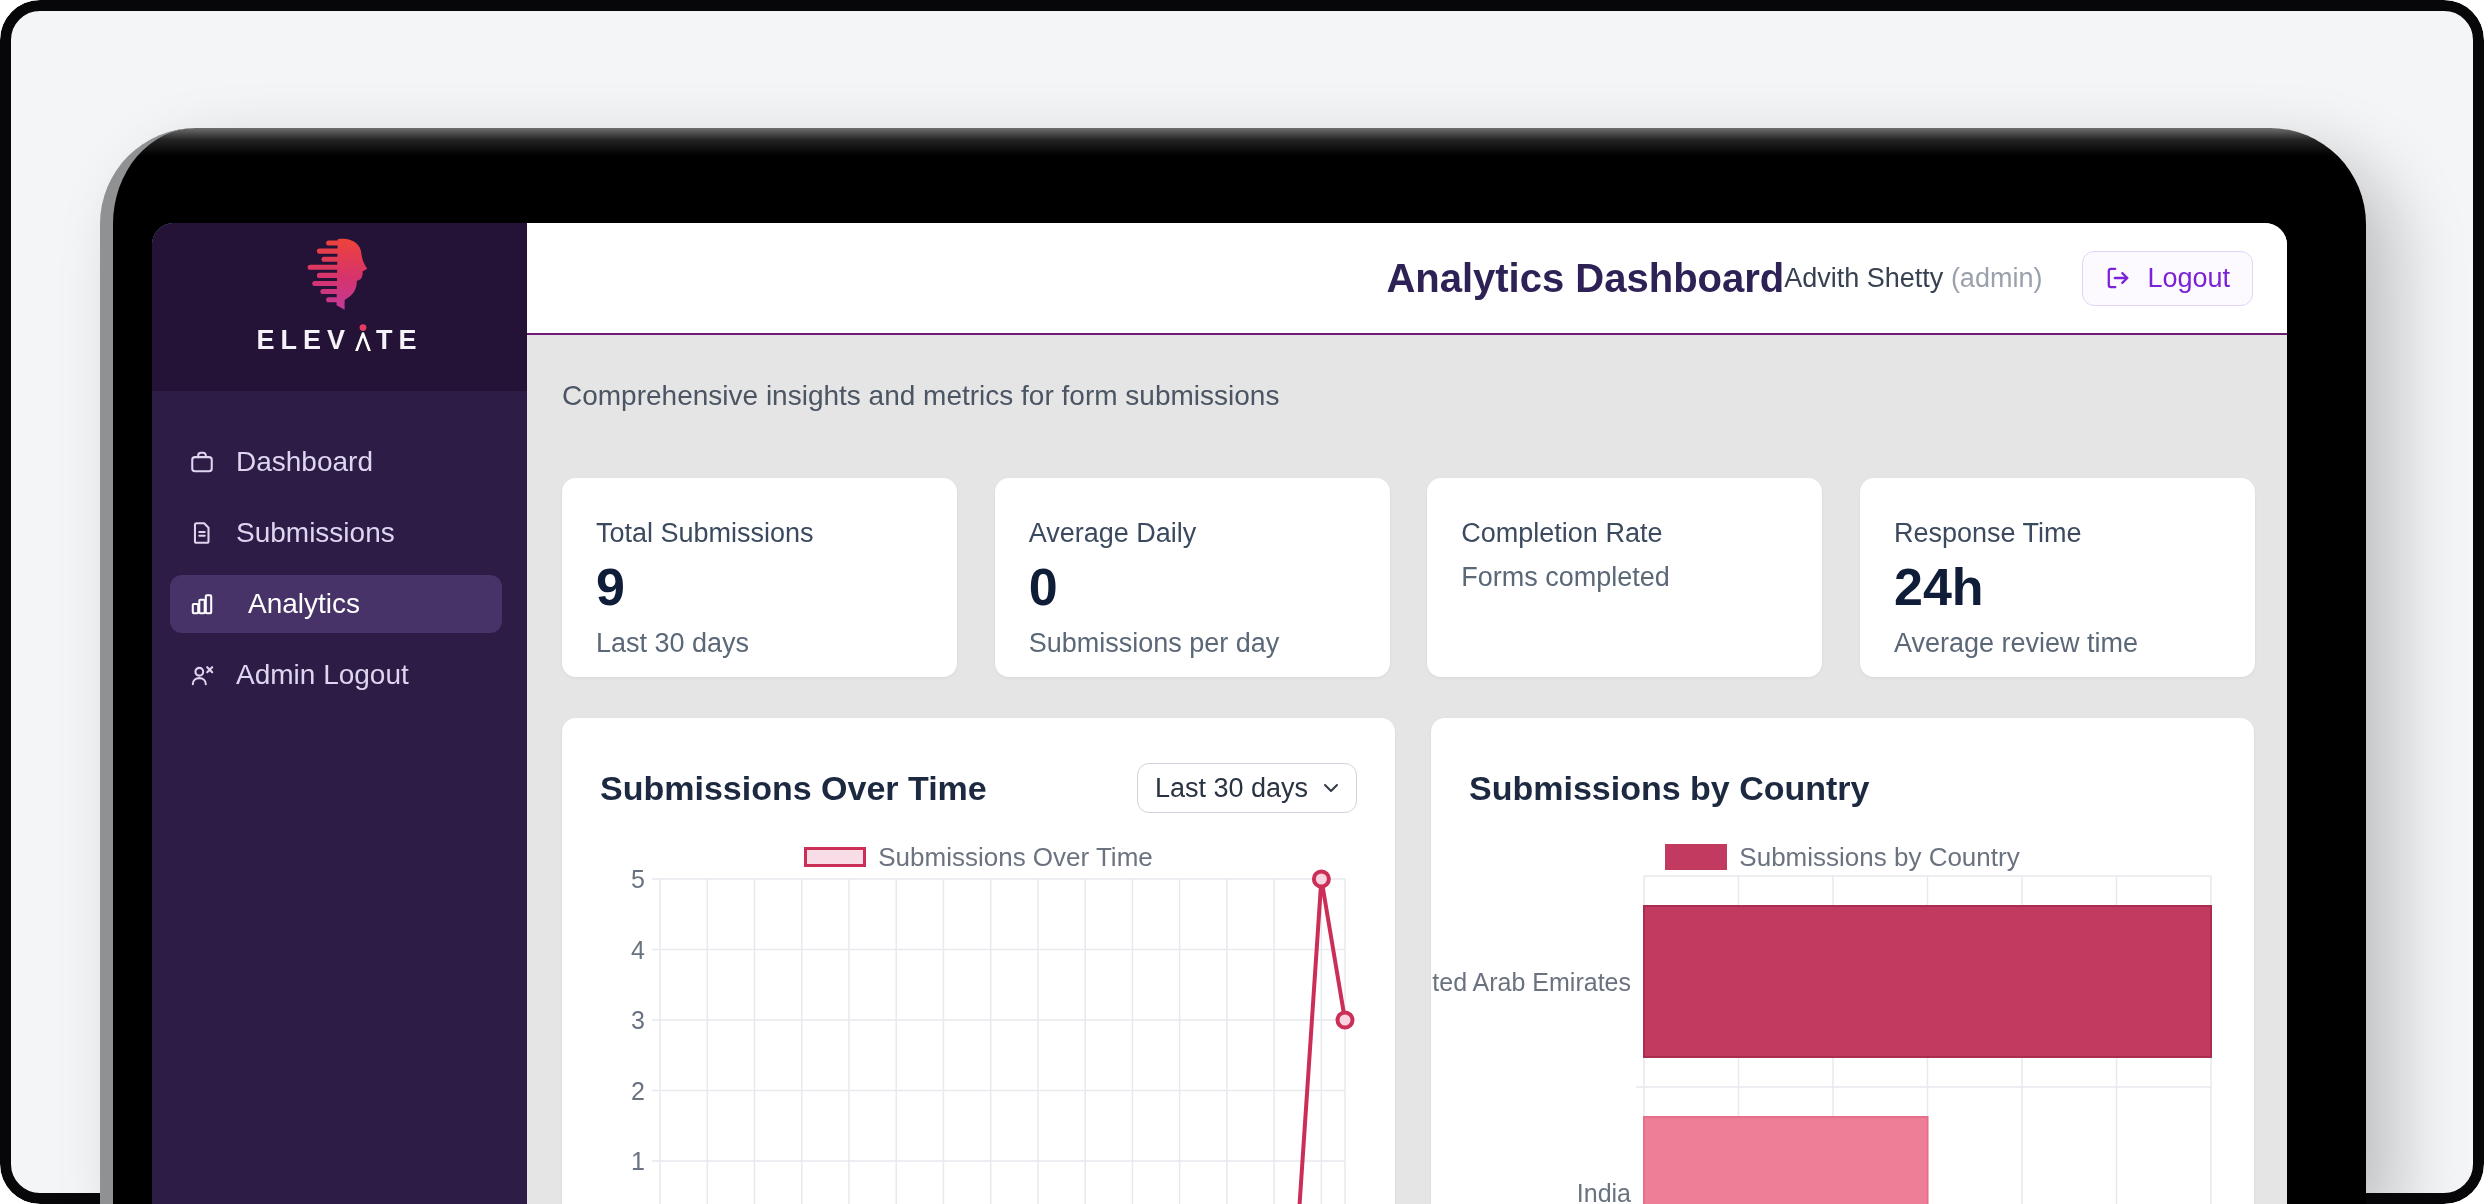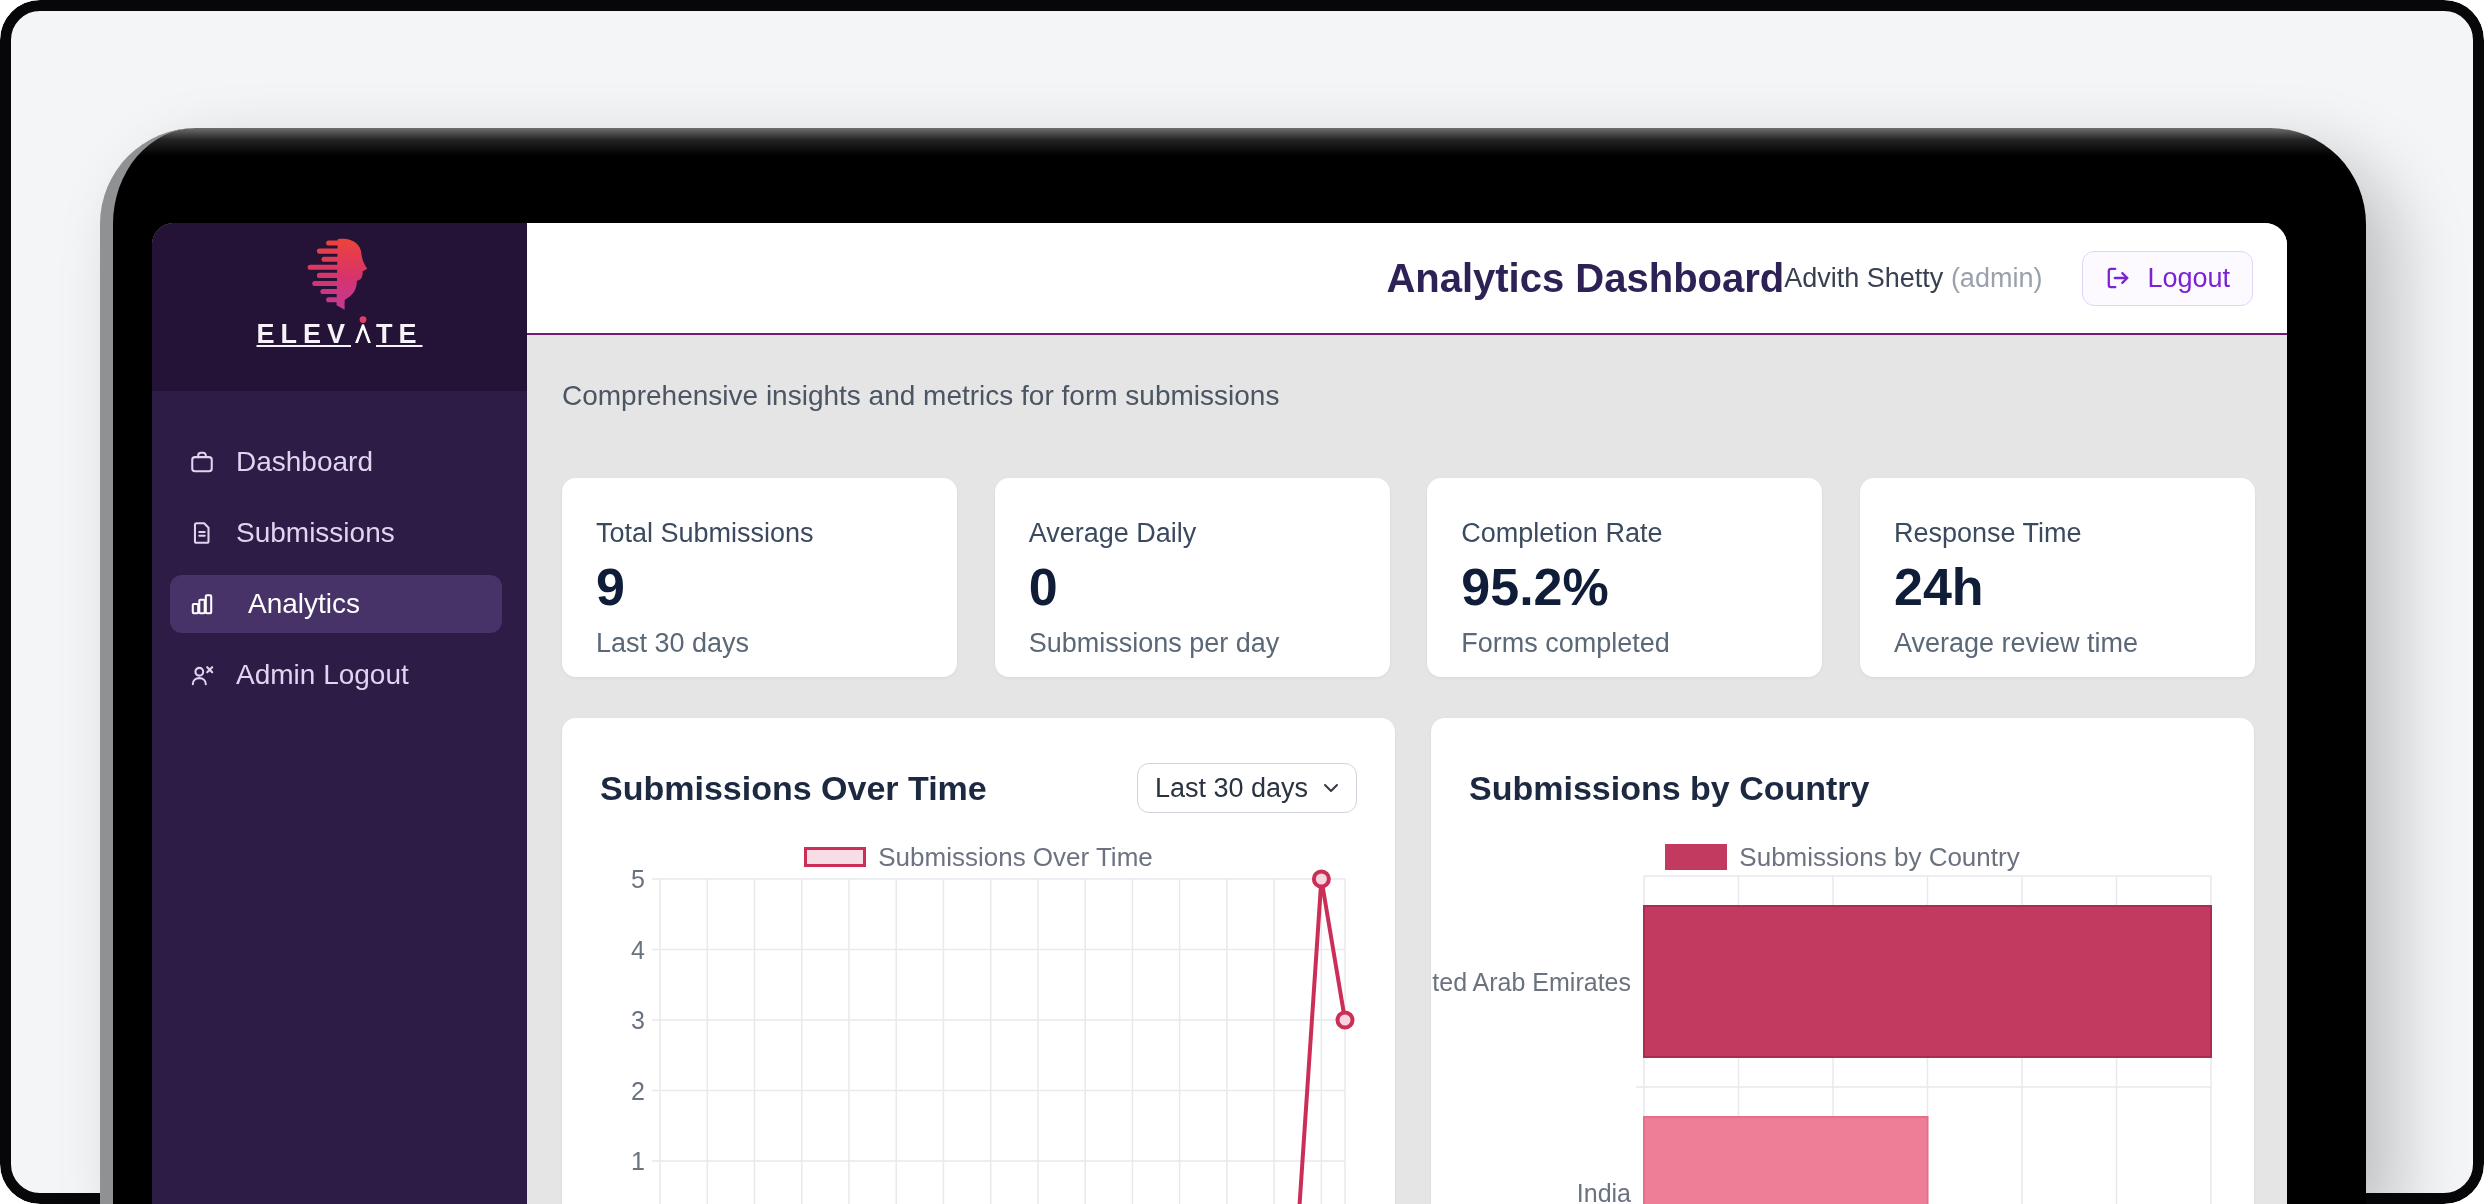--- a/index.html
+++ b/index.html
@@ -9,21 +9,21 @@
   .device{position:absolute;left:100px;top:128px;width:2253px;height:1076px;z-index:2;
     background:linear-gradient(180deg,#6e6e6e 0px,#232323 12px,#000 28px);
     border-left:13px solid #8f9193;border-radius:96px 96px 0 0;
     box-shadow:30px 26px 70px rgba(0,0,0,0.22);}
   .screen{position:absolute;left:152px;top:223px;width:2135px;height:981px;z-index:3;
     background:#f7f8f9;border-radius:22px 22px 0 0;overflow:hidden;display:flex;}
 
   
   .sidebar{width:375px;flex:0 0 375px;background:#2d1c46;display:flex;flex-direction:column;}
   .logo-section{height:154px;flex:0 0 154px;background:#241337;display:flex;flex-direction:column;align-items:center;padding-top:14px;}
-  .brand{display:flex;align-items:flex-end;margin-top:5px;color:#f5f2fa;font-size:27px;font-weight:600;letter-spacing:6px;line-height:1;text-decoration:underline;}
+  .brand{display:flex;align-items:center;margin-top:13px;color:#f5f2fa;font-size:27px;font-weight:600;letter-spacing:6px;line-height:1;}
   .brand .brand-a{display:inline-block;margin:0 2px 0 1px;}
   nav{padding:42px 25px 0 18px;}
   .nav-item{display:flex;align-items:center;height:58px;margin-bottom:13px;padding-left:19px;border-radius:12px;
     color:#ded5f0;font-size:28px;cursor:pointer;}
   .nav-item .nav-icon{width:26px;height:26px;margin-right:21px;flex:0 0 26px;}
   .nav-item.active{background:#473367;color:#ffffff;gap:12px;}
 
   
   .main{flex:1;display:flex;flex-direction:column;min-width:0;}
   header{height:110px;flex:0 0 110px;background:#ffffff;border-bottom:2px solid #701a75;
@@ -168,21 +168,20 @@
             <div class="stat-value">9</div>
             <div class="stat-caption">Last 30 days</div>
           </div>
           <div class="stat-card">
             <div class="stat-label">Average Daily</div>
             <div class="stat-value">0</div>
             <div class="stat-caption">Submissions per day</div>
           </div>
           <div class="stat-card">
             <div class="stat-label">Completion Rate</div>
-            <div class="stat-value">95.2%</div>
             <div class="stat-caption">Forms completed</div>
           </div>
           <div class="stat-card">
             <div class="stat-label">Response Time</div>
             <div class="stat-value">24h</div>
             <div class="stat-caption">Average review time</div>
           </div>
         </div>
 
         <div class="charts">

